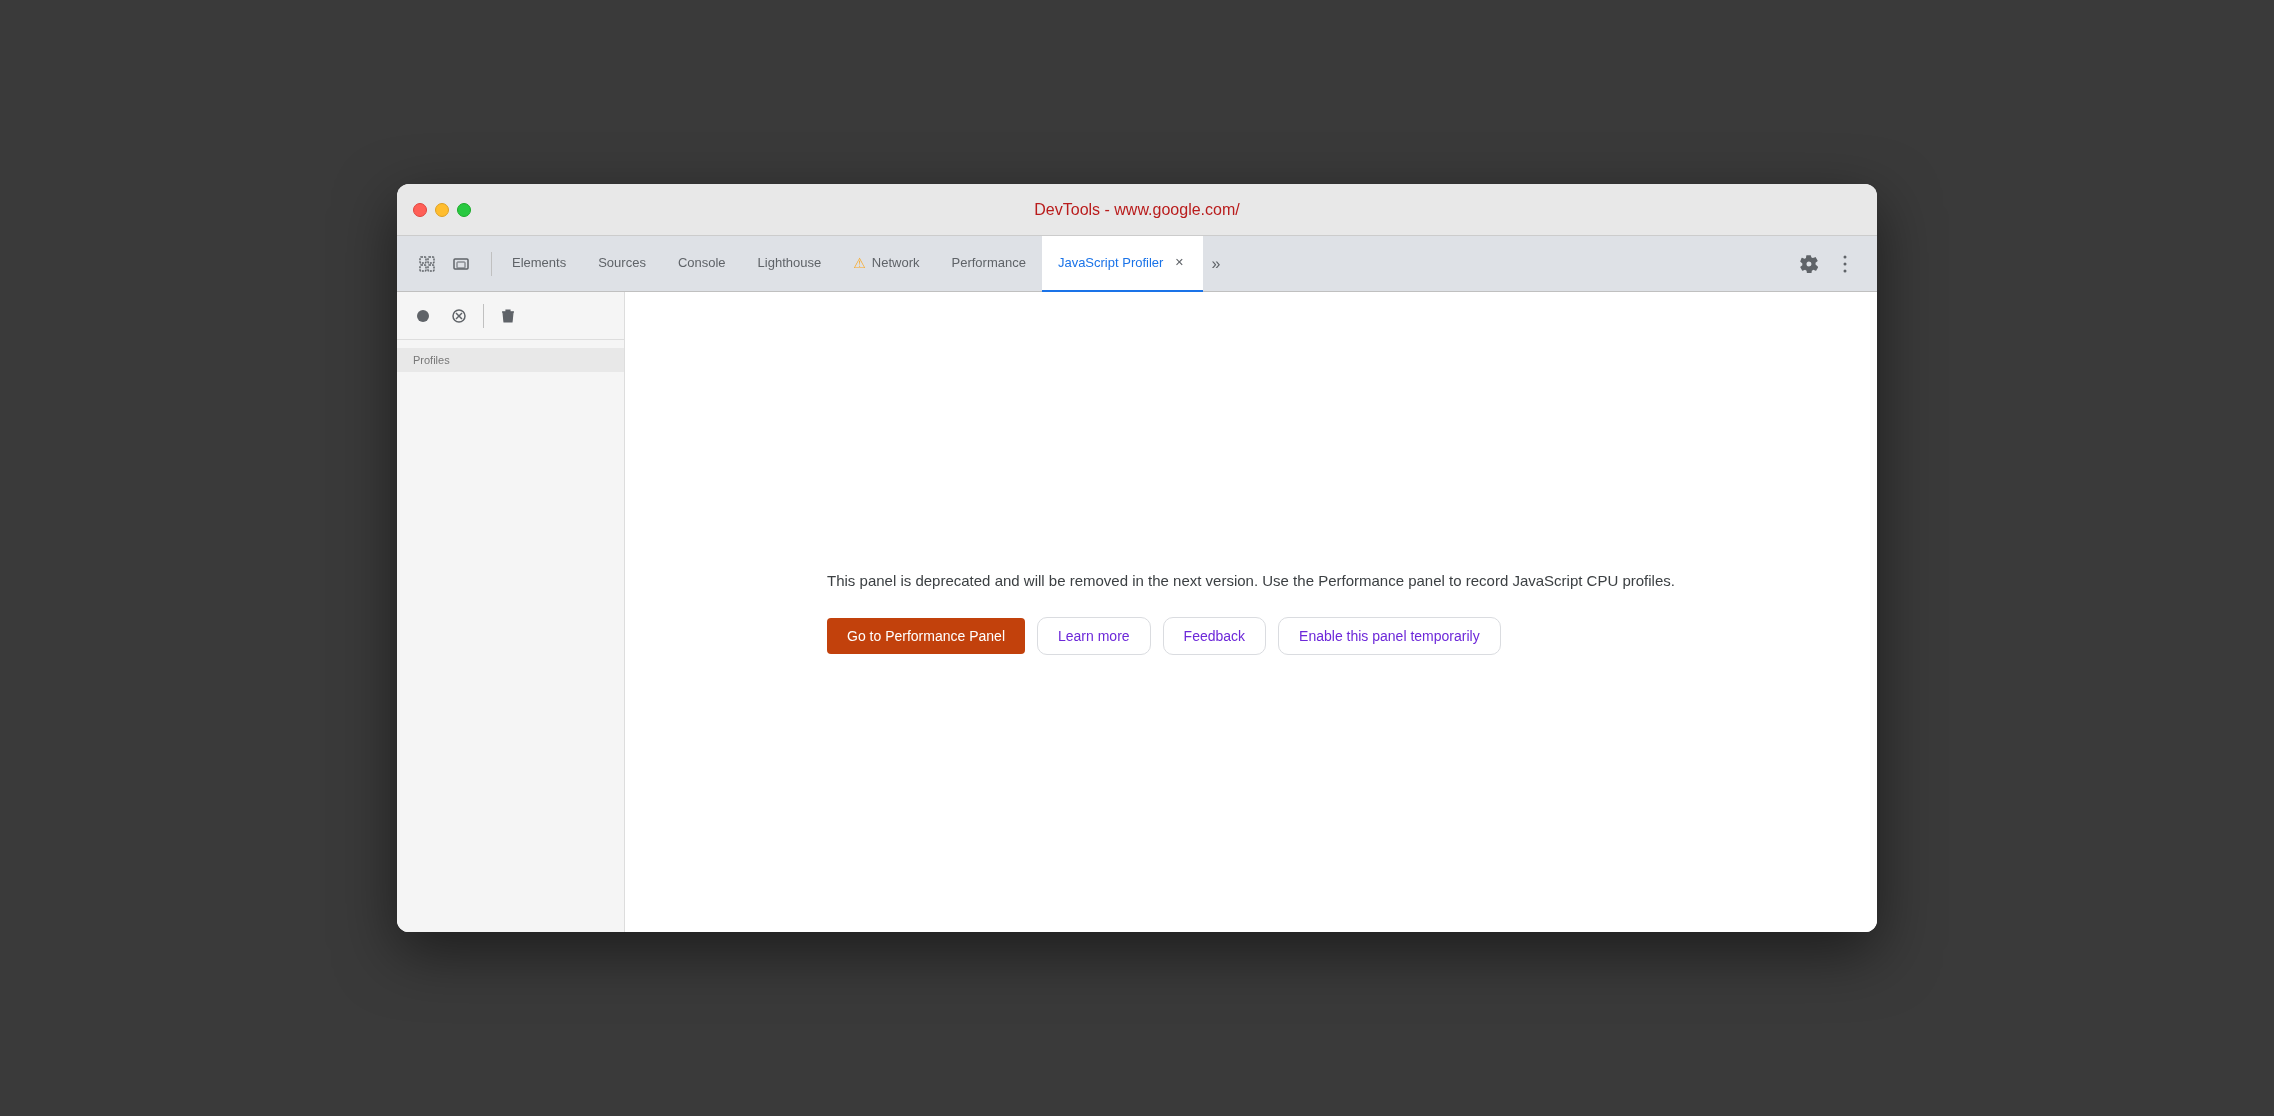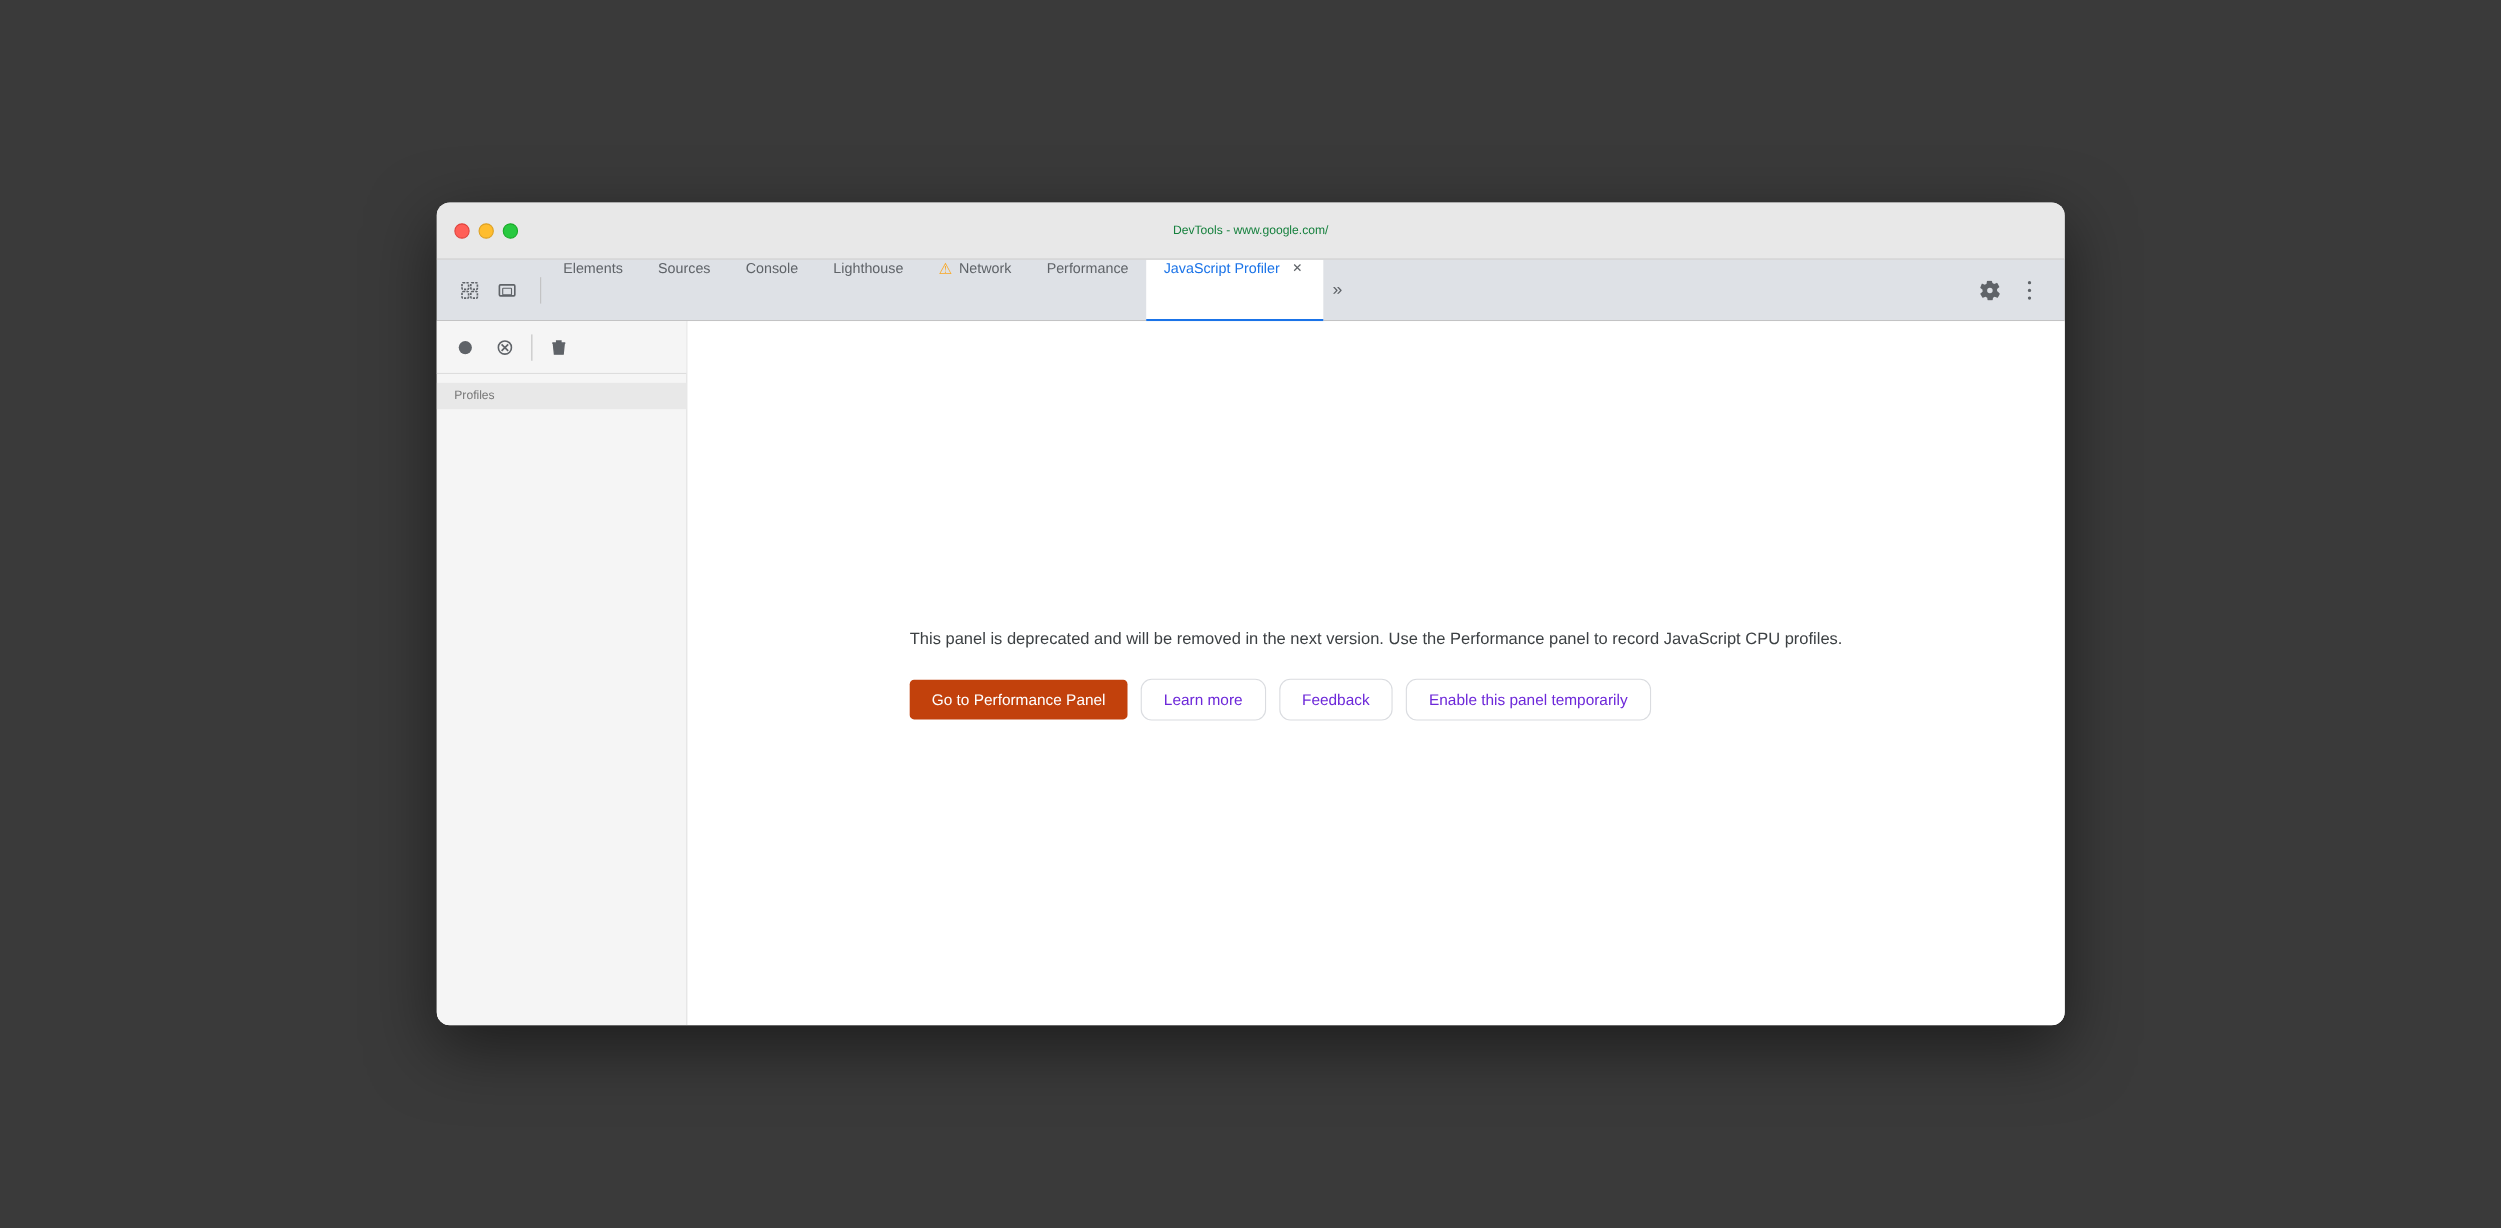--- a/index.html
+++ b/index.html
@@ -45,22 +45,22 @@
       height: 14px;
       border-radius: 50%;
       cursor: pointer;
     }
 
     .traffic-light.close { background: #ff5f57; border: 1px solid #e0443e; }
     .traffic-light.minimize { background: #ffbd2e; border: 1px solid #dea123; }
     .traffic-light.maximize { background: #28c940; border: 1px solid #1aab29; }
 
     .title-bar-title {
-      font-size: 11px;
-      color: #15803d;
+      font-size: 16px;
+      color: #b91c1c;
       font-weight: 500;
     }
 
     
     .tab-bar {
       background: #dee1e6;
       height: 56px;
       display: flex;
       align-items: center;
       padding: 0 8px;
@@ -92,20 +92,21 @@
       width: 1px;
       height: 24px;
       background: #c0c0c0;
       margin: 0 4px;
     }
 
     .tab {
       height: 56px;
       padding: 0 16px;
       display: flex;
+      align-items: center;
       font-size: 13px;
       color: #5f6368;
       cursor: pointer;
       white-space: nowrap;
       border-bottom: 2px solid transparent;
       gap: 6px;
     }
 
     .tab.active {
       color: #1a73e8;

